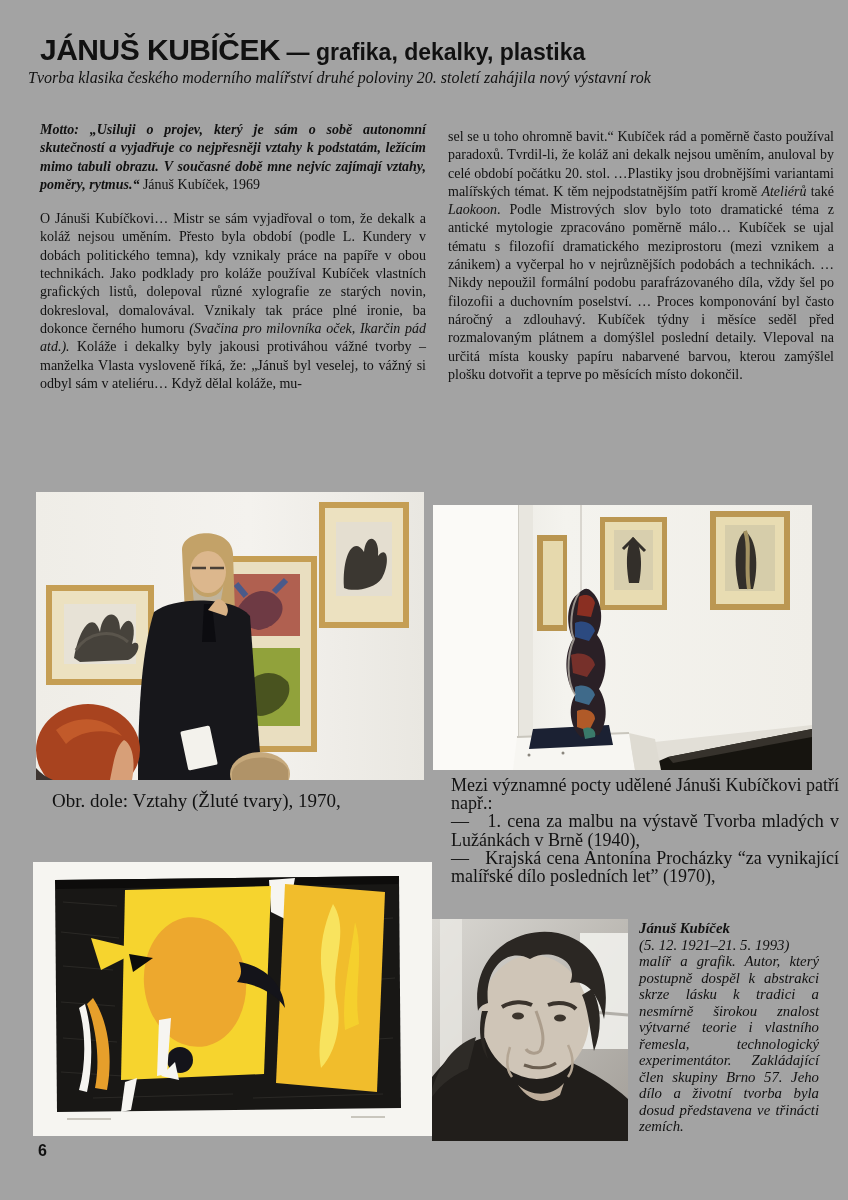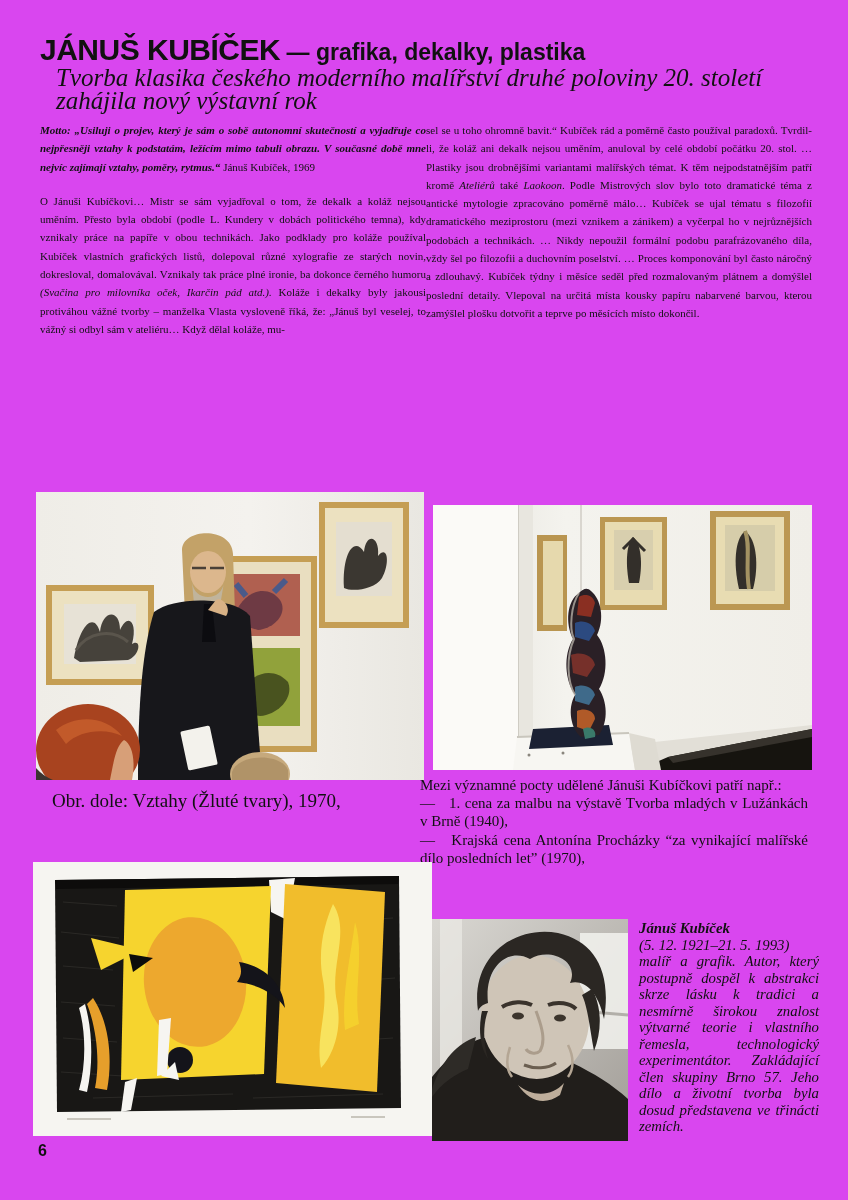--- a/index.html
+++ b/index.html
@@ -1,41 +1,41 @@
 <!DOCTYPE html>
 <html><head>
 <meta charset="utf-8">
 <style>
   html,body{margin:0;padding:0;background:#888;}
-  .page{position:relative;width:848px;height:1200px;background:#d946ef;margin:0 auto;overflow:hidden;
+  .page{position:relative;width:848px;height:1200px;background:#a3a3a3;margin:0 auto;overflow:hidden;
         font-family:"Liberation Serif",serif;color:#111;}
   
   .title{position:absolute;left:40px;top:33px;white-space:nowrap;font-family:"Liberation Sans",sans-serif;font-weight:bold;}
   .title .t1{font-size:30px;letter-spacing:-0.5px;}
   .title .t2{font-size:23px;}
-  .subtitle{position:absolute;left:56px;top:66px;width:790px;font-style:italic;font-size:25px;line-height:23px;}
-  
-  .col{position:absolute;top:121px;width:386px;font-size:11px;line-height:18.3px;text-align:justify;}
+  .subtitle{position:absolute;left:28px;top:66px;width:790px;font-style:italic;font-size:16px;line-height:23px;}
+  
+  .col{position:absolute;top:121px;width:386px;font-size:14px;line-height:18.3px;text-align:justify;}
   .col-left{left:40px;}
-  .col-right{left:426px;}
+  .col-right{left:448px;margin-top:7px;}
   .col p{margin:0;}
   .col p.mb{margin-bottom:16px;}
   .seg-b{font-weight:normal;}
   .seg-i{font-style:italic;}
   .seg-bi{font-weight:bold;font-style:italic;}
   
   .ph{position:absolute;overflow:hidden;}
   .ph svg{display:block;}
   #photo-left{left:36px;top:492px;width:388px;height:288px;}
   #photo-right{left:433px;top:505px;width:379px;height:265px;}
   #artwork{left:33px;top:862px;width:399px;height:274px;}
   #portrait{left:432px;top:919px;width:196px;height:222px;}
   
   .caption{position:absolute;left:52px;top:792px;width:386px;font-size:19px;line-height:18px;}
-  .honors{position:absolute;left:420px;top:776px;width:388px;font-size:15px;line-height:18.2px;text-align:justify;}
+  .honors{position:absolute;left:451px;top:776px;width:388px;font-size:18px;line-height:18.2px;text-align:justify;}
   .honors div{margin:0;}
   .bio{position:absolute;left:639px;top:920px;width:180px;font-style:italic;font-size:14.8px;line-height:16.5px;text-align:justify;}
   .bio .bio-name{font-weight:bold;}
   .pagenum{position:absolute;left:38px;top:1142px;font-family:"Liberation Sans",sans-serif;font-weight:bold;font-size:16px;}
 </style>
 </head>
 <body>
 
 <div class="page">
 

